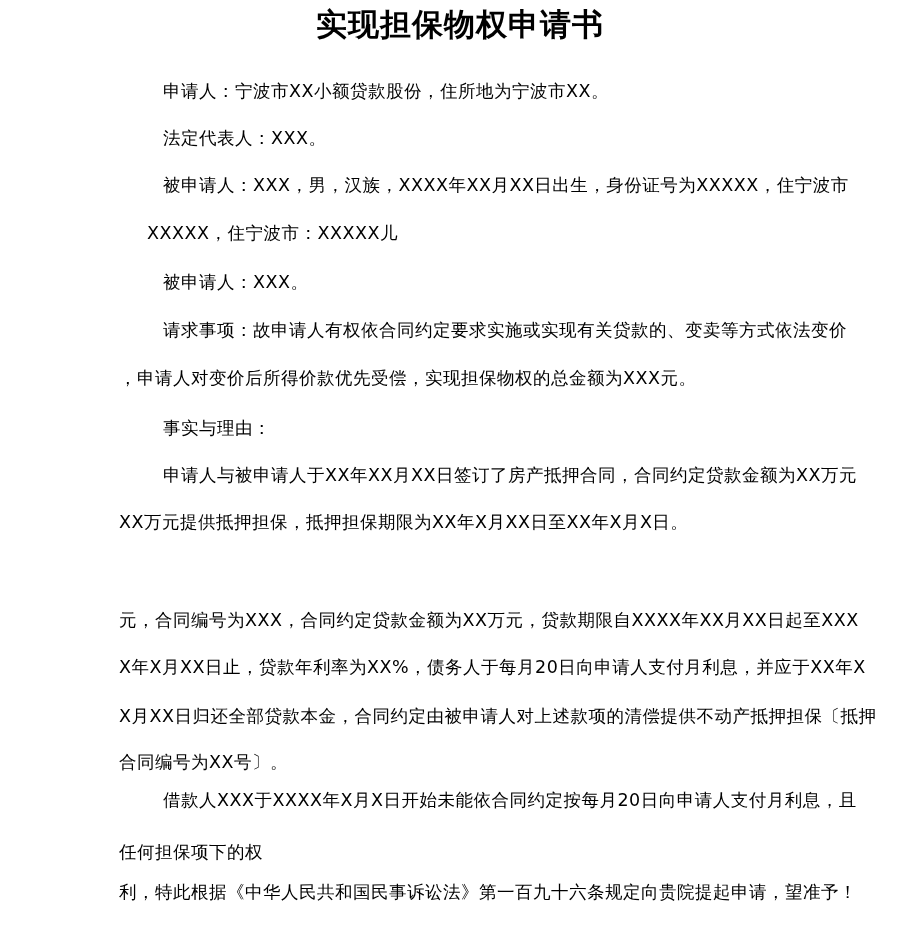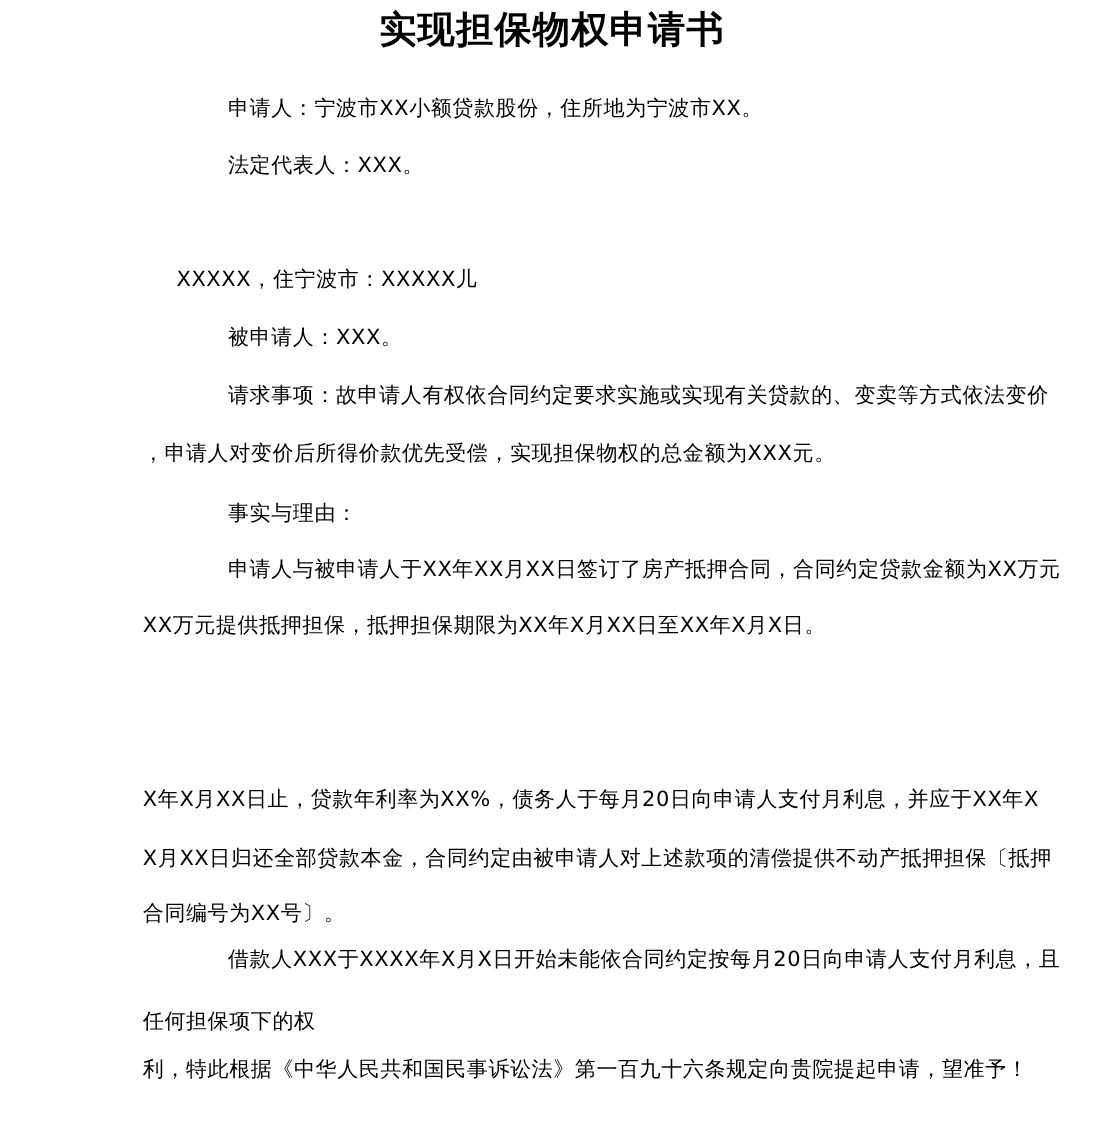--- a/index.html
+++ b/index.html
@@ -33,40 +33,42 @@
     white-space: nowrap;
   }
   .line {
     position: absolute;
     font-size: 17.5px;
     line-height: 20px;
     letter-spacing: 0.5px;
     color: #000000;
     white-space: nowrap;
   }
-  .indent { left: 163px; margin-left: 27px; }   
+  .indent { left: 163px; }   
   .cont   { left: 119px; }   
   .cont-b { left: 147px; }   
 </style>
 </head>
 <body>
 
 <div class="page">
 
   <div class="doc-title">实现担保物权申请书</div>
 
   <div class="line indent" style="top:81px">申请人：宁波市XX小额贷款股份，住所地为宁波市XX。</div>
   <div class="line indent" style="top:128px">法定代表人：XXX。</div>
+  <div class="line indent" style="top:175px">被申请人：XXX，男，汉族，XXXX年XX月XX日出生，身份证号为XXXXX，住宁波市</div>
   <div class="line cont-b" style="top:223px">XXXXX，住宁波市：XXXXX儿</div>
   <div class="line indent" style="top:272px">被申请人：XXX。</div>
   <div class="line indent" style="top:320px">请求事项：故申请人有权依合同约定要求实施或实现有关贷款的、变卖等方式依法变价</div>
   <div class="line cont" style="top:368px">，申请人对变价后所得价款优先受偿，实现担保物权的总金额为XXX元。</div>
   <div class="line indent" style="top:418px">事实与理由：</div>
   <div class="line indent" style="top:465px">申请人与被申请人于XX年XX月XX日签订了房产抵押合同，合同约定贷款金额为XX万元</div>
   <div class="line cont" style="top:512px">XX万元提供抵押担保，抵押担保期限为XX年X月XX日至XX年X月X日。</div>
+  <div class="line cont" style="top:610px">元，合同编号为XXX，合同约定贷款金额为XX万元，贷款期限自XXXX年XX月XX日起至XXX</div>
   <div class="line cont" style="top:657px">X年X月XX日止，贷款年利率为XX%，债务人于每月20日向申请人支付月利息，并应于XX年X</div>
   <div class="line cont" style="top:706px">X月XX日归还全部贷款本金，合同约定由被申请人对上述款项的清偿提供不动产抵押担保〔抵押</div>
   <div class="line cont" style="top:752px">合同编号为XX号〕。</div>
   <div class="line indent" style="top:790px">借款人XXX于XXXX年X月X日开始未能依合同约定按每月20日向申请人支付月利息，且</div>
   <div class="line cont" style="top:842px">任何担保项下的权</div>
   <div class="line cont" style="top:882px">利，特此根据《中华人民共和国民事诉讼法》第一百九十六条规定向贵院提起申请，望准予！</div>
 
 </div>
 
 </body></html>

